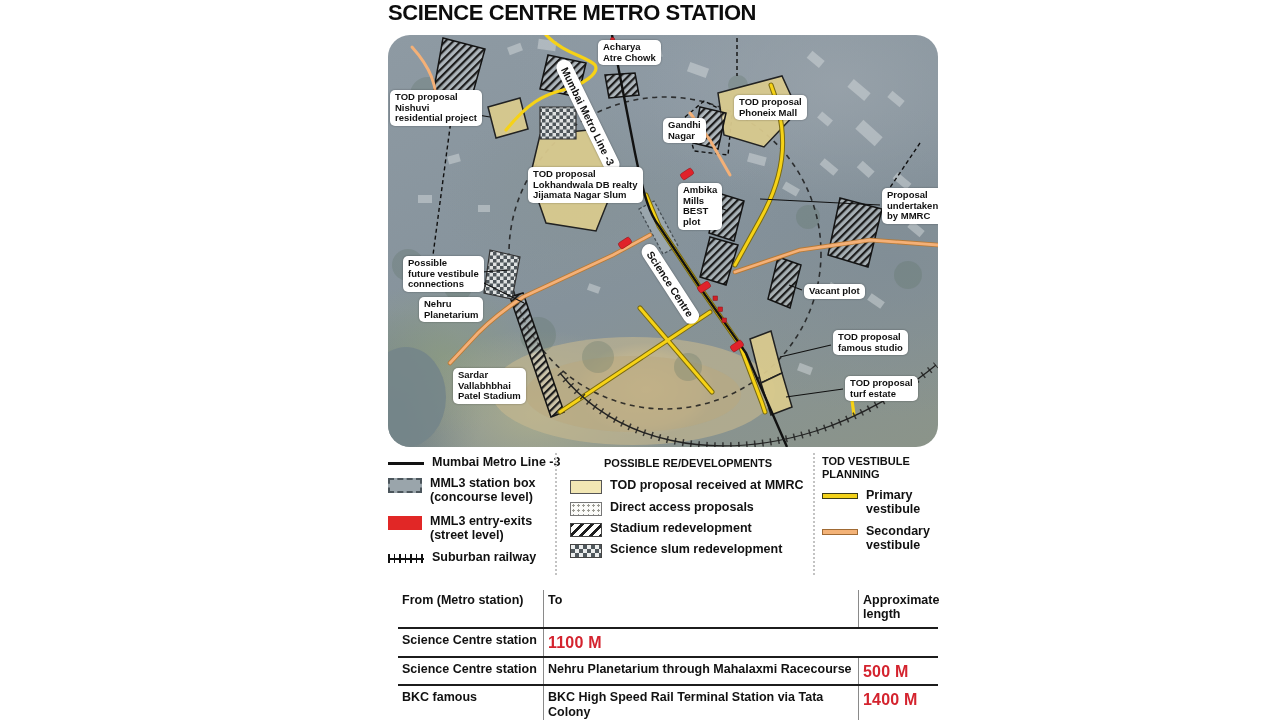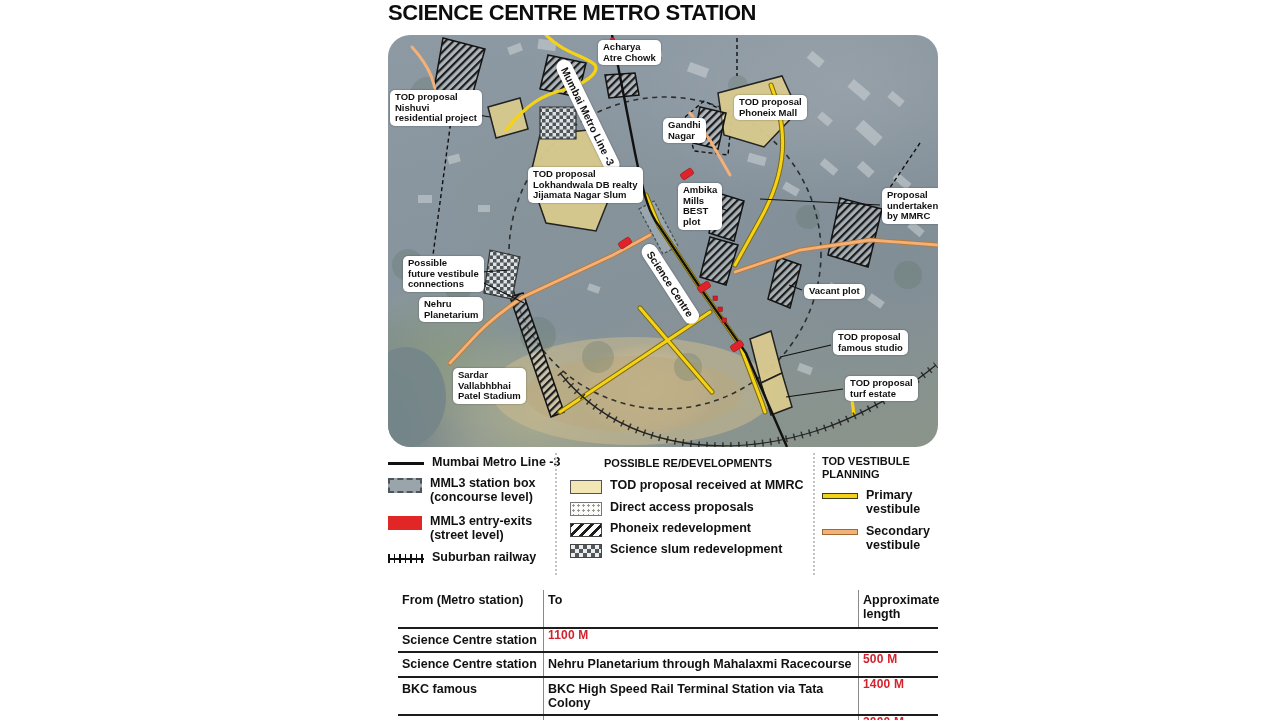--- a/index.html
+++ b/index.html
@@ -47,21 +47,21 @@
      background:repeating-conic-gradient(#50585d 0% 25%,#eceeee 0% 50%);background-size:8px 8px;}
   .sw-prim{width:36px;height:6px;background:#f2d119;border:1px solid #3c3c16;box-sizing:border-box;margin-top:4px;}
   .sw-sec{width:36px;height:6px;background:#f3b277;border:1px solid #a06a34;box-sizing:border-box;margin-top:4px;}
   .lg-sep{position:absolute;top:453px;height:122px;border-left:2px dotted #c3c3c3;width:0;}
   
   .dtable{position:absolute;left:398px;top:590px;width:540px;font-size:12.5px;font-weight:bold;}
   .tr{display:grid;grid-template-columns:145px 315px 80px;border-bottom:2px solid #1c1c1c;}
   .td{padding:4px 6px 4px 4px;line-height:1.15;}
   .td.c2,.td.c3{border-left:1.5px solid #8a8a8a;}
   .tr.th .td{padding-top:3px;padding-bottom:5px;white-space:pre-line;}
-  .len{color:#d4232e;font-size:12px;letter-spacing:0.2px;line-height:1.05;padding-top:0;}
+  .len{color:#d4232e;font-size:16px;letter-spacing:0.2px;line-height:1.05;padding-top:6px;}
 </style>
 </head>
 <body>
 
 <div class="canvas">
 
   <h1 class="title">SCIENCE CENTRE METRO STATION</h1>
 
   <div class="map">
     <svg width="550" height="412" viewBox="0 0 550 412">
@@ -269,21 +269,21 @@
     <div class="lg-item" style="left:570px;top:479px">
       <span class="sw sw-tod"></span>
       <span class="lg-text">TOD proposal received at MMRC</span>
     </div>
     <div class="lg-item" style="left:570px;top:501px">
       <span class="sw sw-dots"></span>
       <span class="lg-text">Direct access proposals</span>
     </div>
     <div class="lg-item" style="left:570px;top:522px">
       <span class="sw sw-hatch"></span>
-      <span class="lg-text">Phoneix redevelopment</span>
+      <span class="lg-text">Stadium redevelopment</span>
     </div>
     <div class="lg-item" style="left:570px;top:543px">
       <span class="sw sw-check"></span>
       <span class="lg-text">Science slum redevelopment</span>
     </div>
 
     <div class="lg-sep" style="left:813px"></div>
 
     <div class="lg-head" style="left:822px;top:455px">TOD VESTIBULE
 PLANNING</div>

